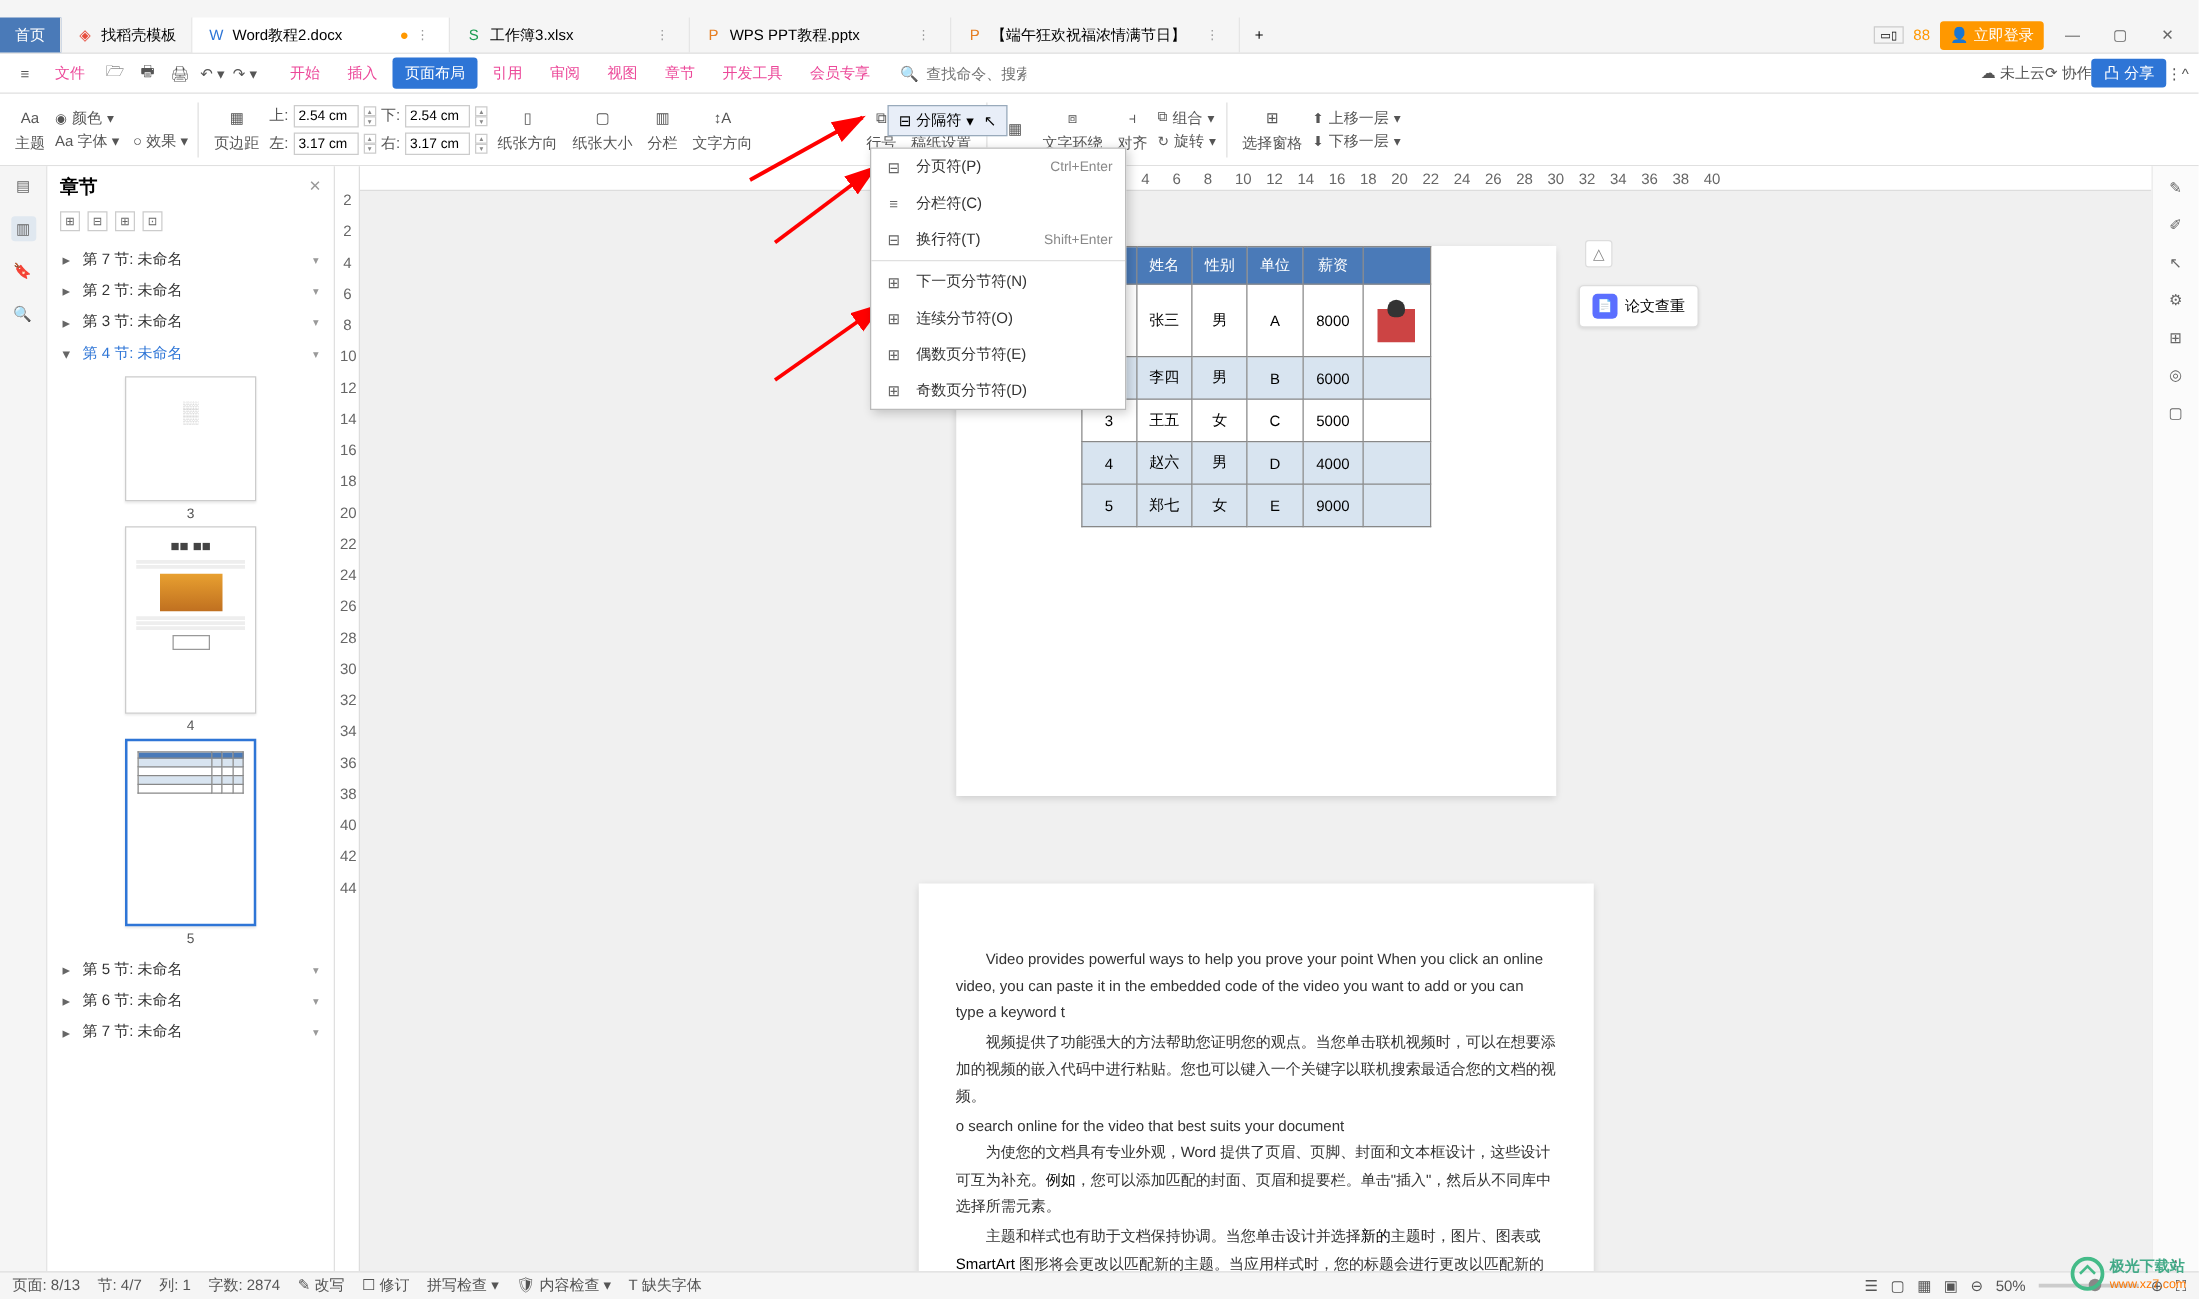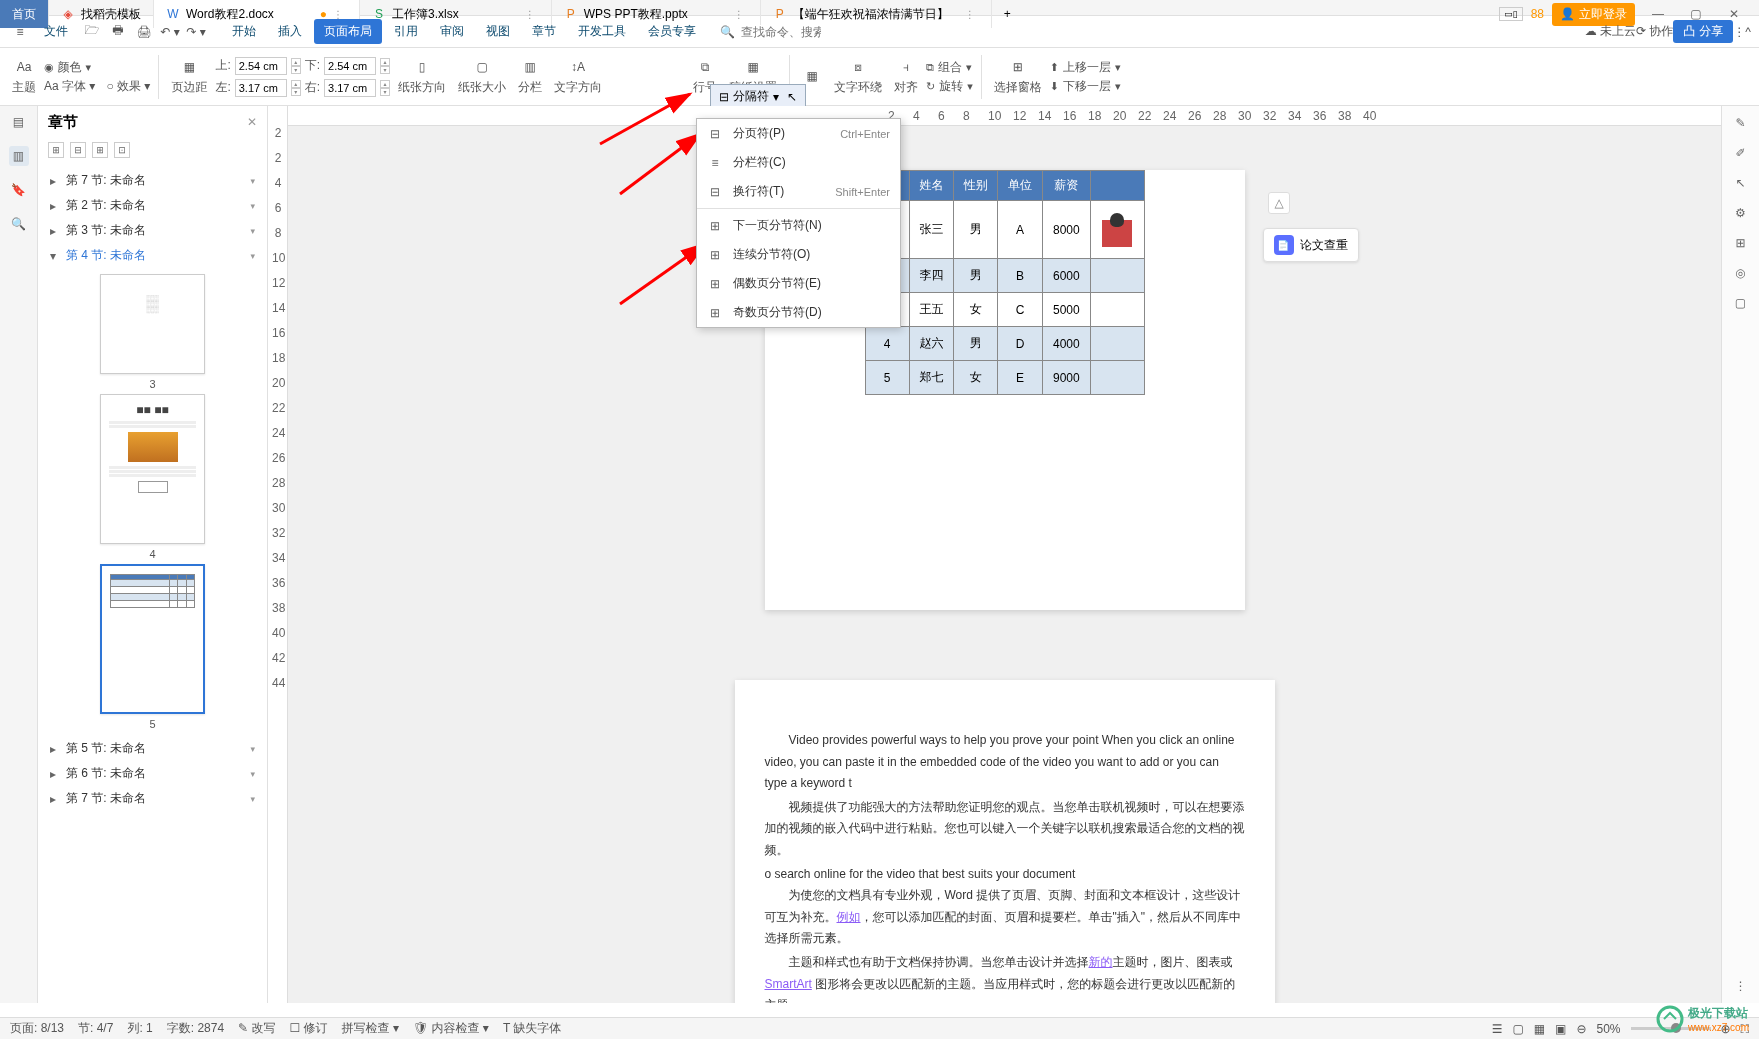--- a/index.html
+++ b/index.html
@@ -1,27 +1,27 @@
 <!DOCTYPE html>
 <html><head>
 <meta charset="utf-8">
 <style>
 *{margin:0;padding:0;box-sizing:border-box;font-family:"Microsoft YaHei",Arial,sans-serif;font-size:12px}
 body{background:#fff;overflow:hidden;width:1759px;height:1039px;position:relative}
-.titlebar{height:16px;background:#f5f5f5;display:flex;align-items:flex-start;border-bottom:1px solid #e0e0e0}
+.titlebar{height:43px;background:#f5f5f5;display:flex;align-items:flex-end;border-bottom:1px solid #e0e0e0}
 .tab{height:28px;display:flex;align-items:center;padding:0 12px;border-right:1px solid #e5e5e5;cursor:pointer;gap:6px}
 .tab.active{background:#fff}
 .tab-icon{width:14px;height:14px;display:inline-flex;align-items:center;justify-content:center}
 .tab-close{width:14px;color:#999;font-size:10px}
 .titlebar-right{margin-left:auto;display:flex;align-items:center;gap:8px;padding-right:10px}
 .login-btn{background:#ff9800;color:#fff;padding:3px 8px;border-radius:3px;display:flex;align-items:center;gap:4px}
 .win-btn{width:30px;height:28px;display:flex;align-items:center;justify-content:center;color:#666}
 .menubar{height:32px;display:flex;align-items:center;padding:0 8px;border-bottom:1px solid #e0e0e0;gap:2px}
 .menu-icon{width:24px;height:24px;display:flex;align-items:center;justify-content:center;color:#555}
-.menu-tab{padding:4px 10px;cursor:pointer;color:#0c4a6e}
+.menu-tab{padding:4px 10px;cursor:pointer;color:#ec4899}
 .menu-tab.active{background:#2e75d6;color:#fff;border-radius:3px}
 .menu-search{margin-left:12px;color:#999;display:flex;align-items:center;gap:6px}
 .menu-search input{border:none;outline:none;width:80px}
 .menubar-right{margin-left:auto;display:flex;align-items:center;color:#555}
 .share-btn{background:#2e75d6;color:#fff;padding:3px 10px;border-radius:3px;display:flex;align-items:center;gap:4px}
 .ribbon{height:58px;display:flex;align-items:center;padding:0 8px;border-bottom:1px solid #e0e0e0;gap:4px}
 .ribbon-btn{display:flex;flex-direction:column;align-items:center;justify-content:center;color:#555;gap:2px;padding:2px 4px}
 .ribbon-icon{width:20px;height:20px;display:flex;align-items:center;justify-content:center}
 .ribbon-sep{width:1px;height:44px;background:#e0e0e0;margin:0 4px}
 .margin-row{display:flex;align-items:center;gap:4px;font-size:11px;color:#555}
@@ -70,21 +70,21 @@
 .arrow{position:absolute;z-index:99}
 .right-panel{width:38px;border-left:1px solid #e0e0e0;display:flex;flex-direction:column;align-items:center;padding-top:10px;gap:16px;color:#666;background:#fbfbfb}
 .review-btn{position:absolute;left:1263px;top:228px;background:#fff;border:1px solid #ddd;border-radius:4px;padding:6px 10px;display:flex;align-items:center;gap:6px;box-shadow:0 1px 3px rgba(0,0,0,0.1)}
 .review-icon{width:20px;height:20px;background:#5b6fff;border-radius:4px;display:flex;align-items:center;justify-content:center;color:#fff;font-size:10px}
 .floating-btn{position:absolute;left:1268px;top:192px;width:22px;height:22px;border:1px solid #ddd;border-radius:3px;display:flex;align-items:center;justify-content:center;background:#fff;color:#888}
 .statusbar{position:absolute;bottom:0;left:0;right:0;height:22px;background:#f5f5f5;border-top:1px solid #ddd;display:flex;align-items:center;padding:0 10px;font-size:11px;color:#555;gap:14px}
 .statusbar-right{margin-left:auto;display:flex;align-items:center;gap:10px}
 .zoom-slider{width:80px;height:3px;background:#ccc;position:relative}
 .zoom-thumb{position:absolute;left:40px;top:-4px;width:10px;height:10px;background:#888;border-radius:50%}
 .watermark{position:absolute;right:10px;bottom:6px;display:flex;align-items:center;gap:4px;z-index:200}
-.redtext{color:#8b5cf6;text-decoration:underline}
+.redtext{color:#000000;}
 .dd-trigger{position:absolute;left:710px;top:84px;background:#e8eef8;border:1px solid #9ab;padding:3px 8px;display:flex;align-items:center;gap:4px;font-size:12px}
 svg{width:100%;height:100%}
 .para{text-indent:2em;margin-bottom:2px}
 </style>
 </head>
 <body>
 
 <div class="titlebar">
   <div class="tab" style="background:#4a7ab8;color:#fff">
       <span>首页</span>

